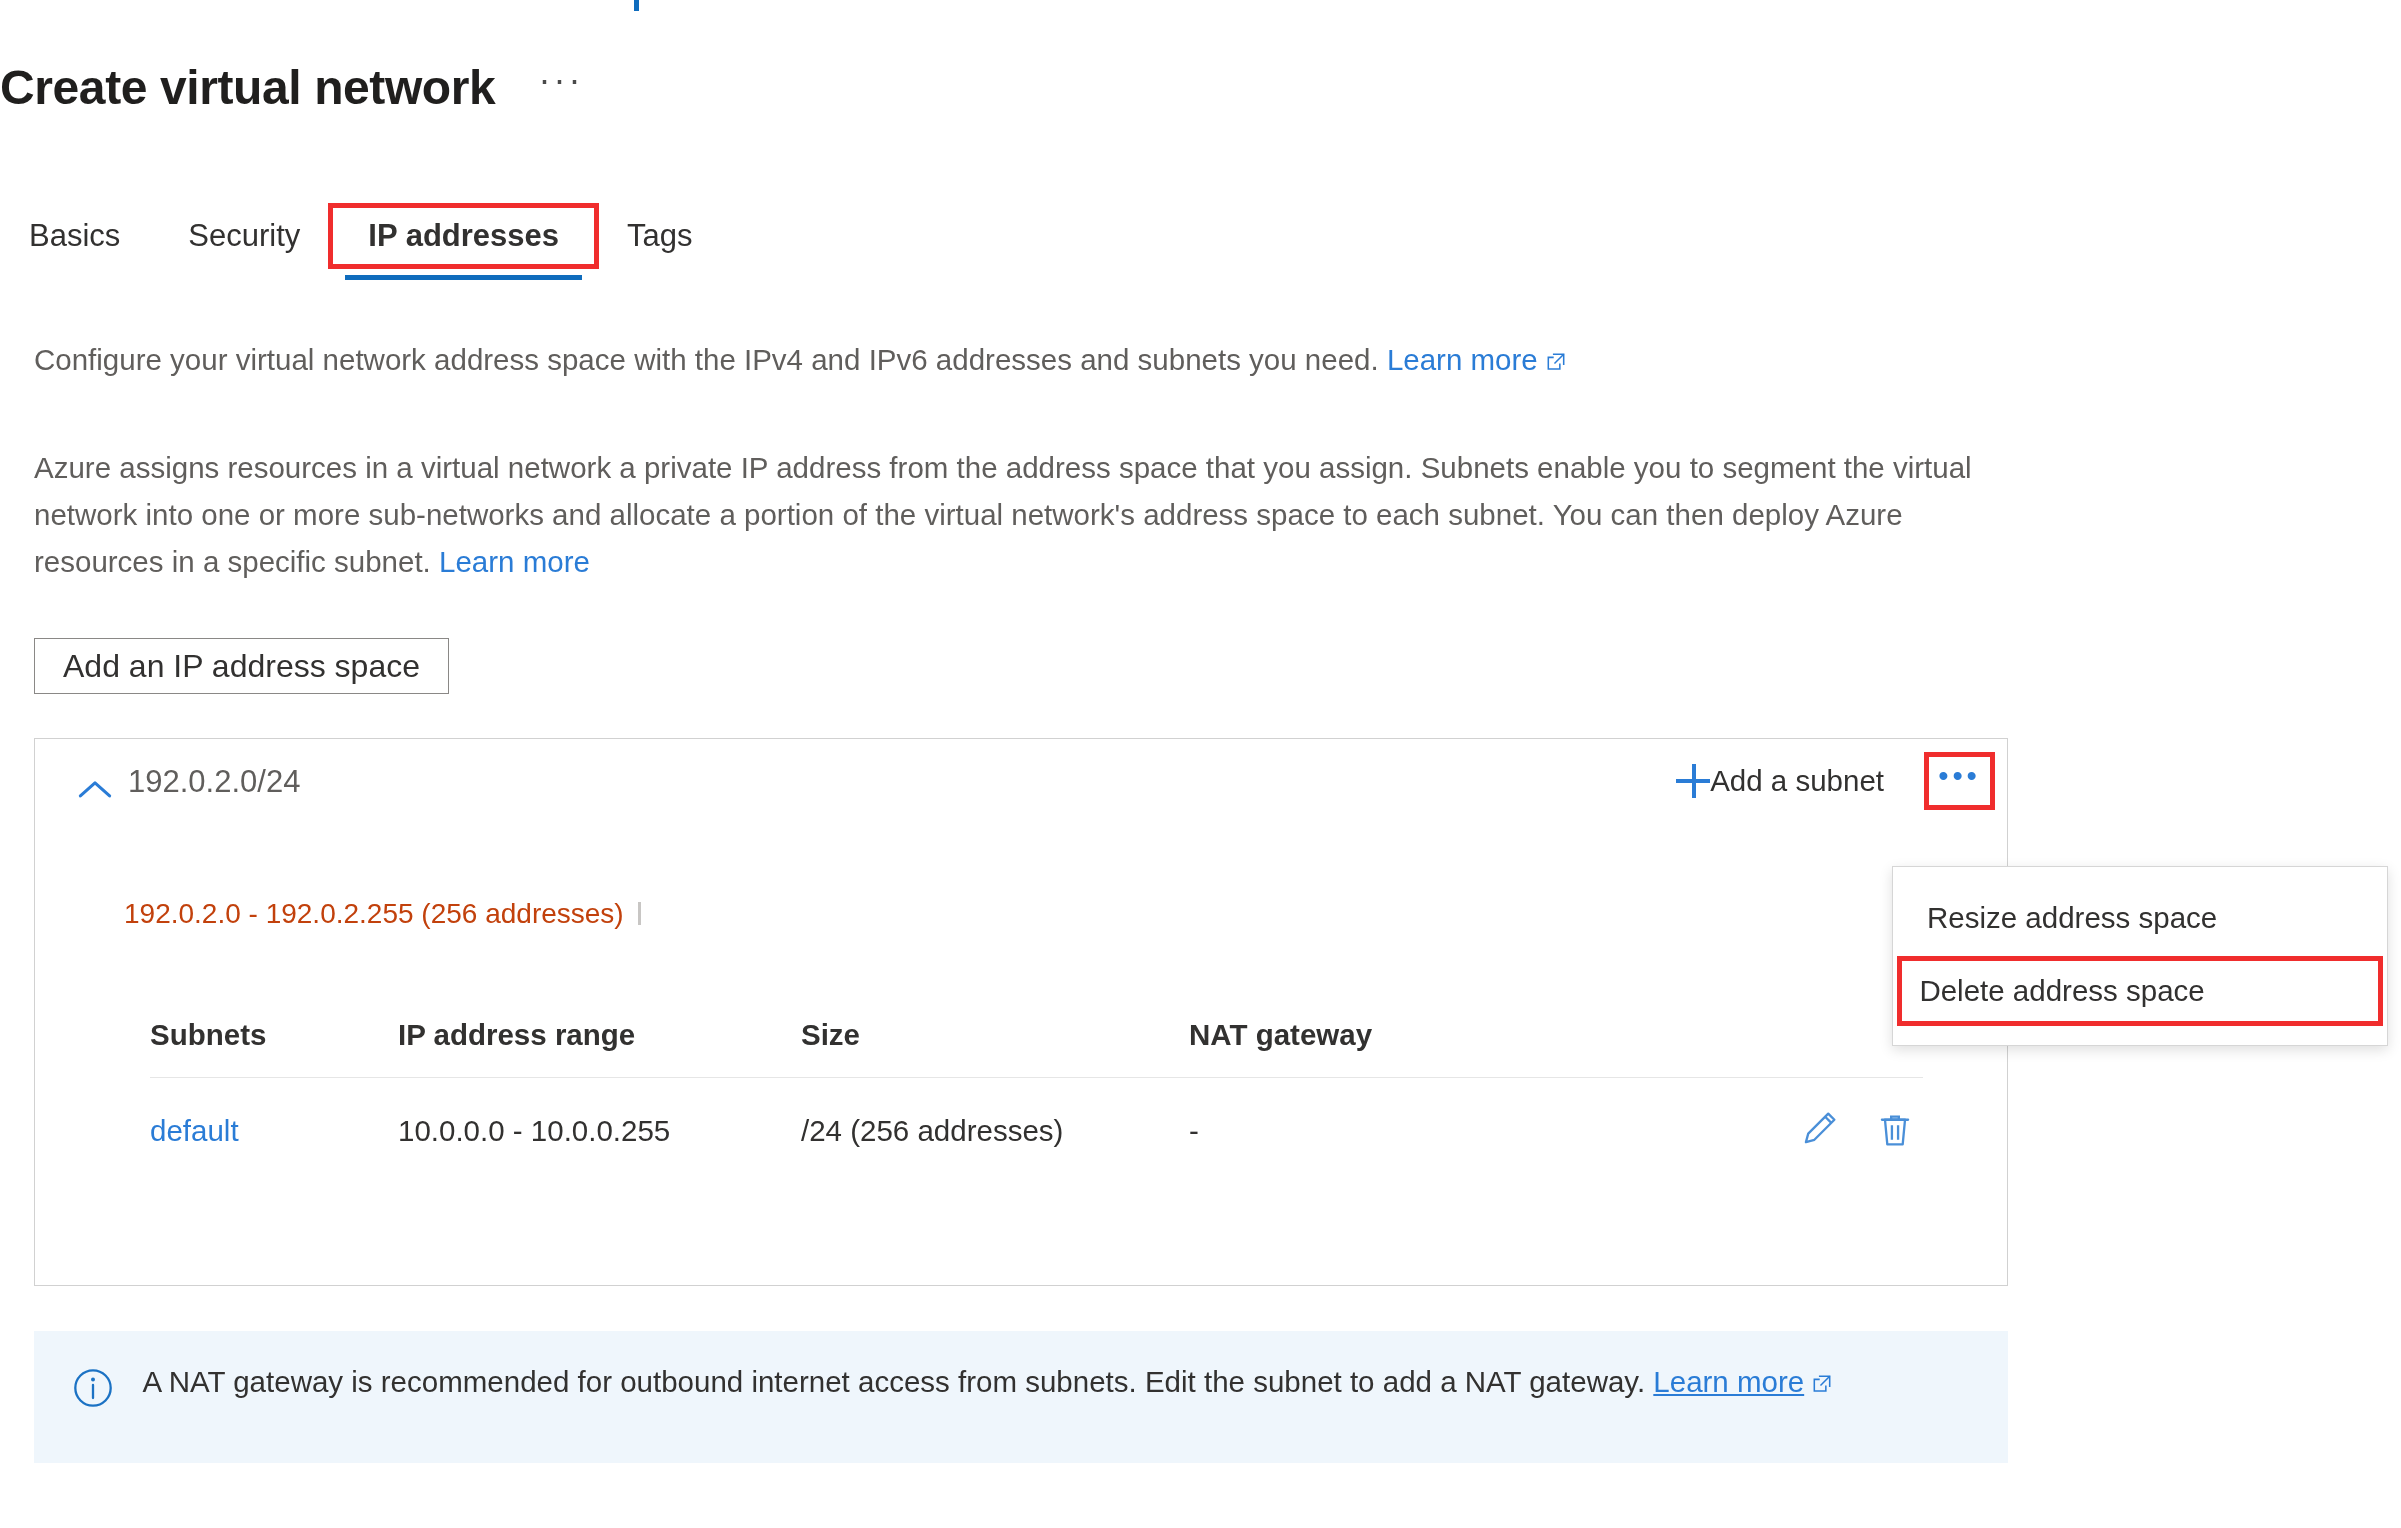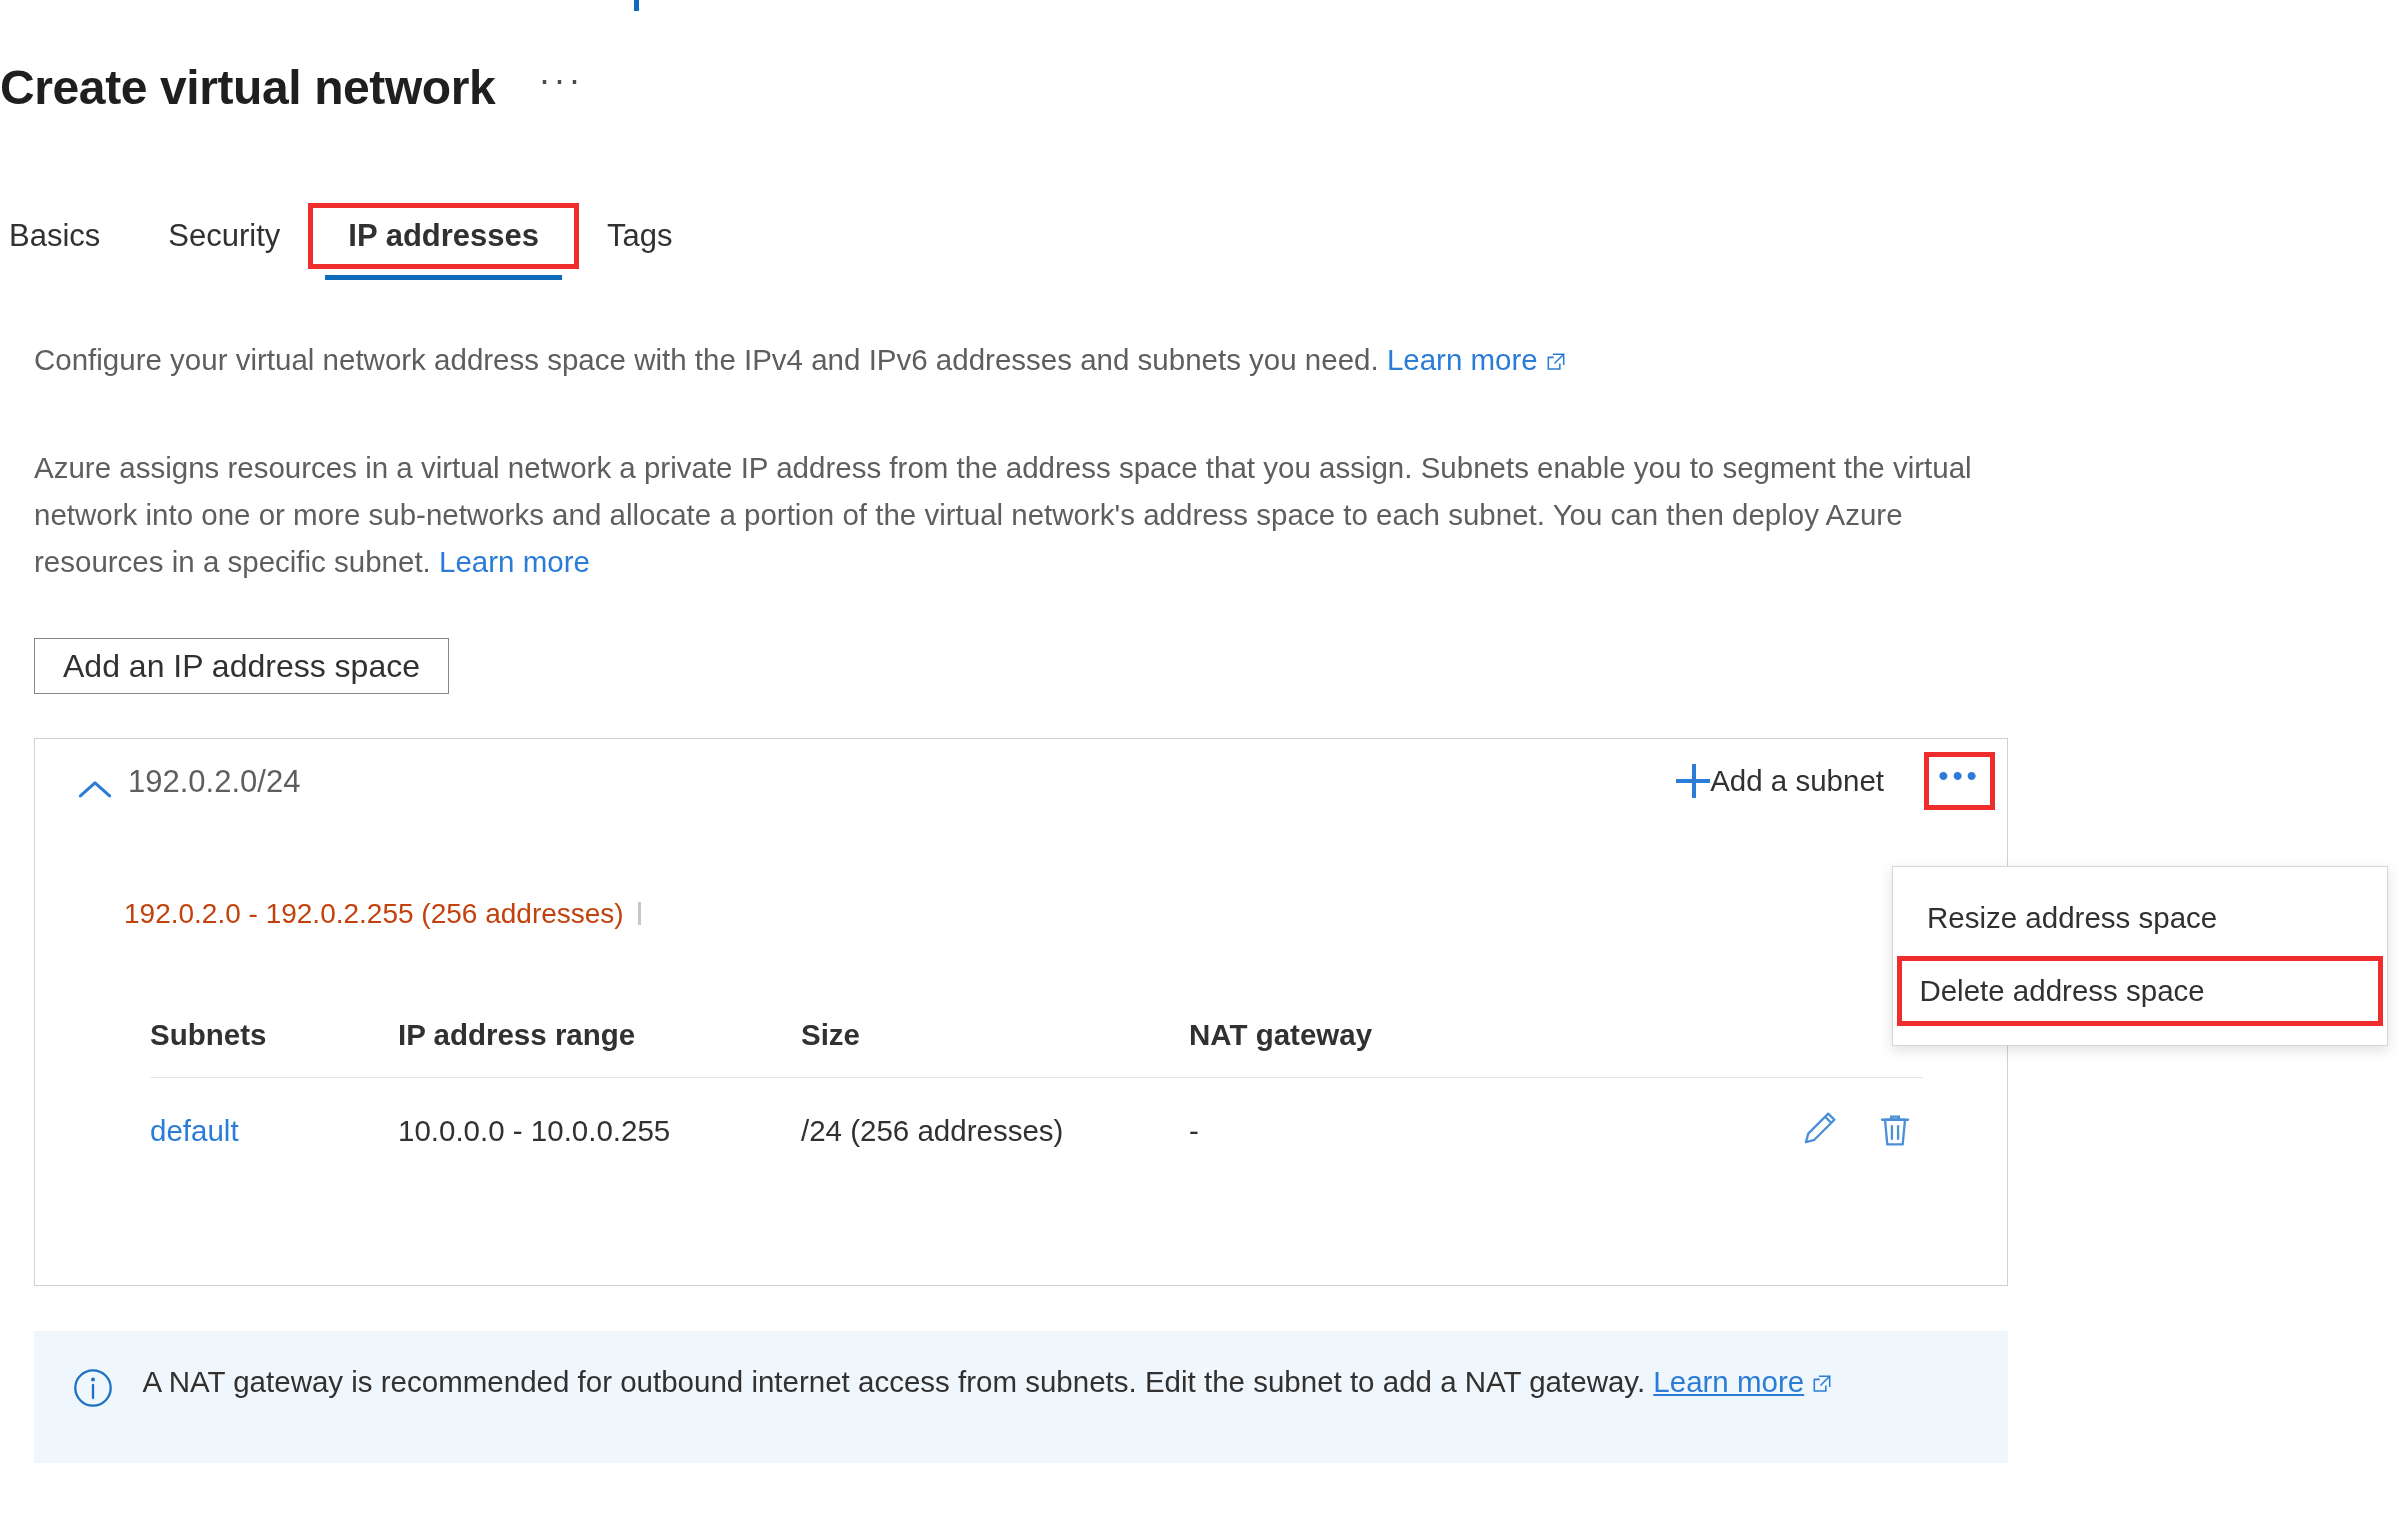--- a/index.html
+++ b/index.html
@@ -71,21 +71,21 @@
   .tab {
     font-size: 31px;
     color: #323130;
     padding: 0 34px;
     height: 54px;
     display: flex;
     align-items: center;
     white-space: nowrap;
     position: relative;
   }
-  .tab:first-child { padding-left: 9px; text-align: center; }
+  .tab:first-child { padding-left: 29px; text-align: center; }
   .tab.selected {
     font-weight: 600;
   }
   .tab.selected .tab-underline {
     position: absolute;
     left: 11px;
     right: 11px;
     bottom: -17px;
     height: 5.4px;
     background: #0f6cbd;

